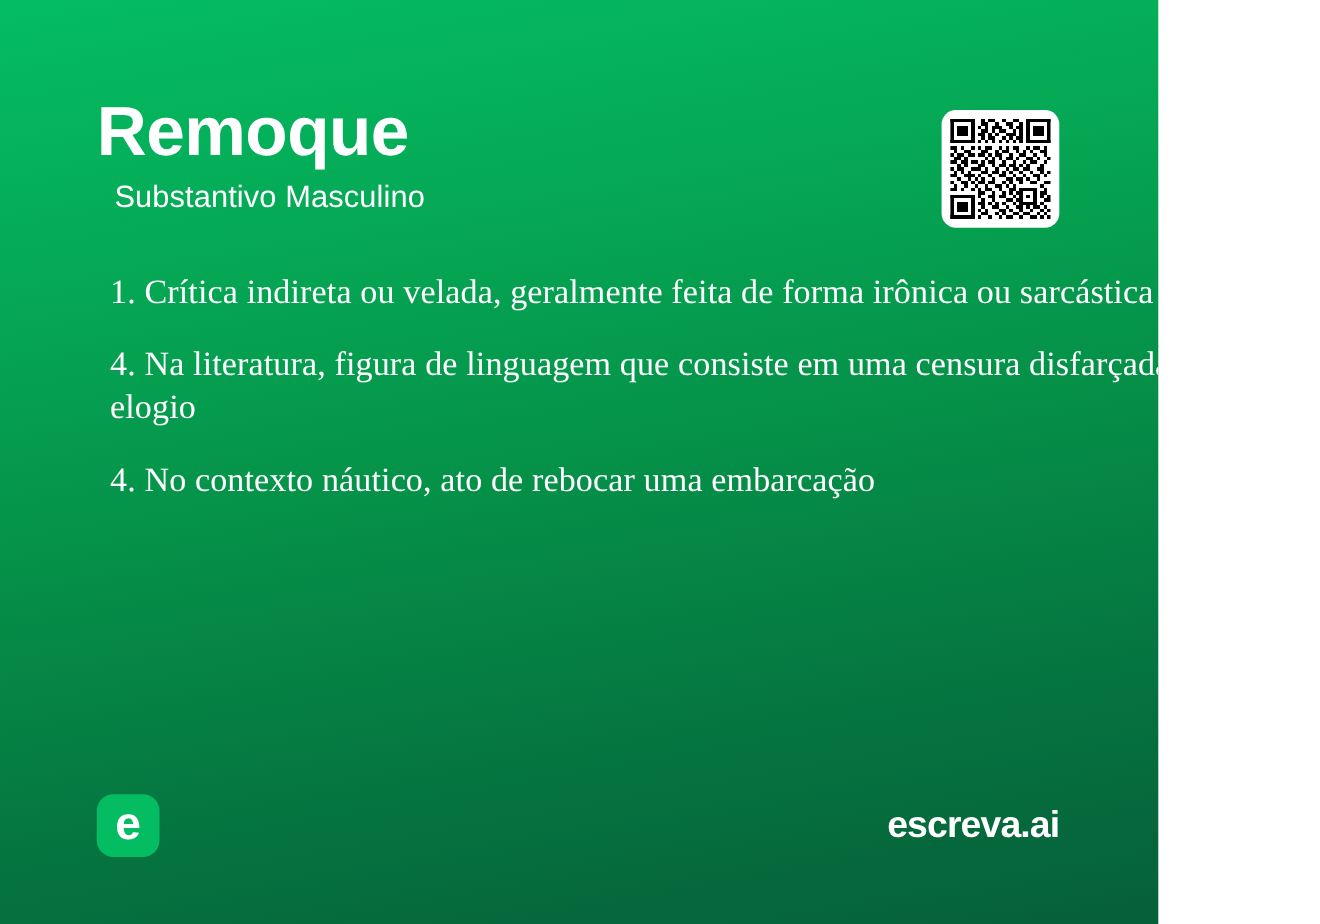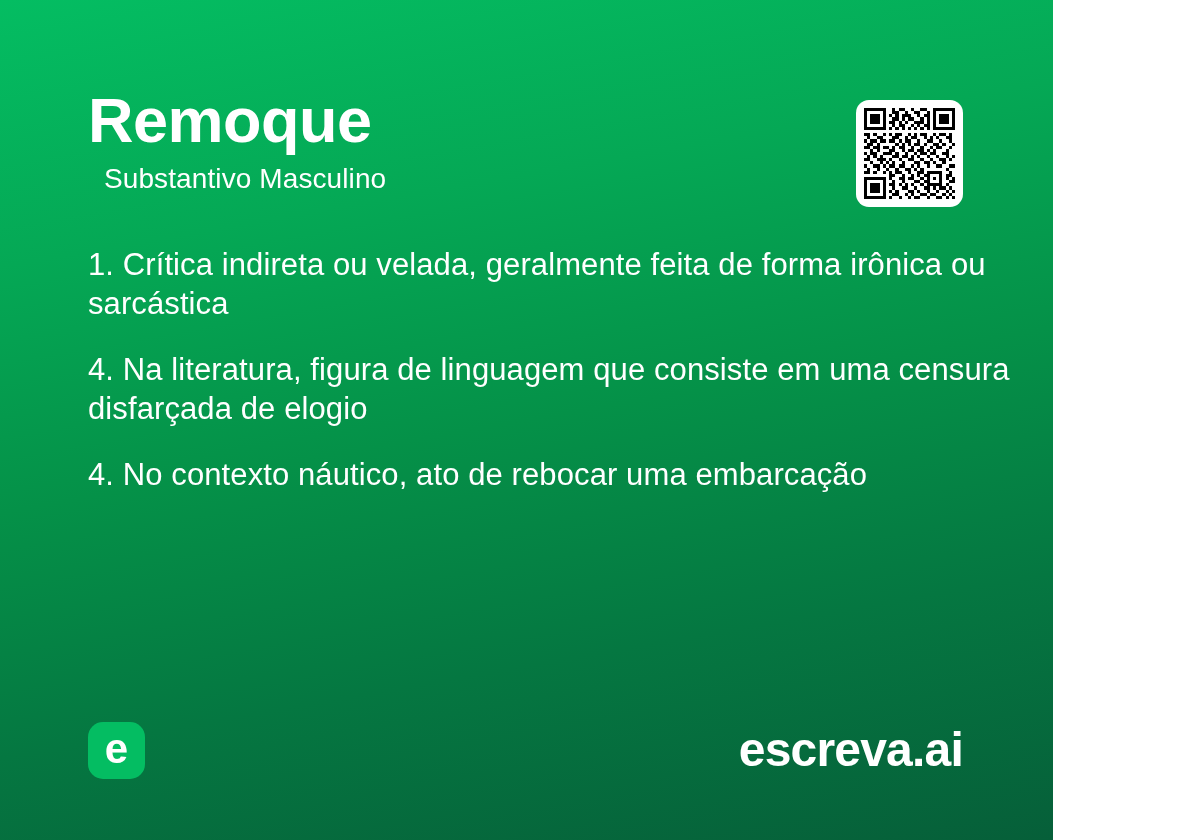--- a/index.html
+++ b/index.html
@@ -77,23 +77,24 @@
   }
   .qr-card svg {
     display: block;
     width: 100%;
     height: 100%;
   }
 
   
   .definitions {
     position: absolute;
-    left: 88px;
+    left: 100px;
     top: 245px;
     width: 1030px;
+    font-family: Liberation Serif, serif;
   }
 
   .definition {
     font-size: 31px;
     font-weight: 400;
     line-height: 39px;
     color: #FFFFFF;
     margin: 0 0 27px 0;
     letter-spacing: 0.1px;
   }
@@ -125,21 +126,21 @@
   }
   .brand-mark-letter {
     font-size: 42px;
     font-weight: 800;
     color: #FFFFFF;
     line-height: 1;
     margin-top: -3px;
   }
 
   .brand-name {
-    font-size: 48px;
+    font-size: 34px;
     font-weight: 800;
     color: #FFFFFF;
     letter-spacing: -0.8px;
     line-height: 1;
   }
 </style>
 </head>
 <body>
 
 <div class="card">

